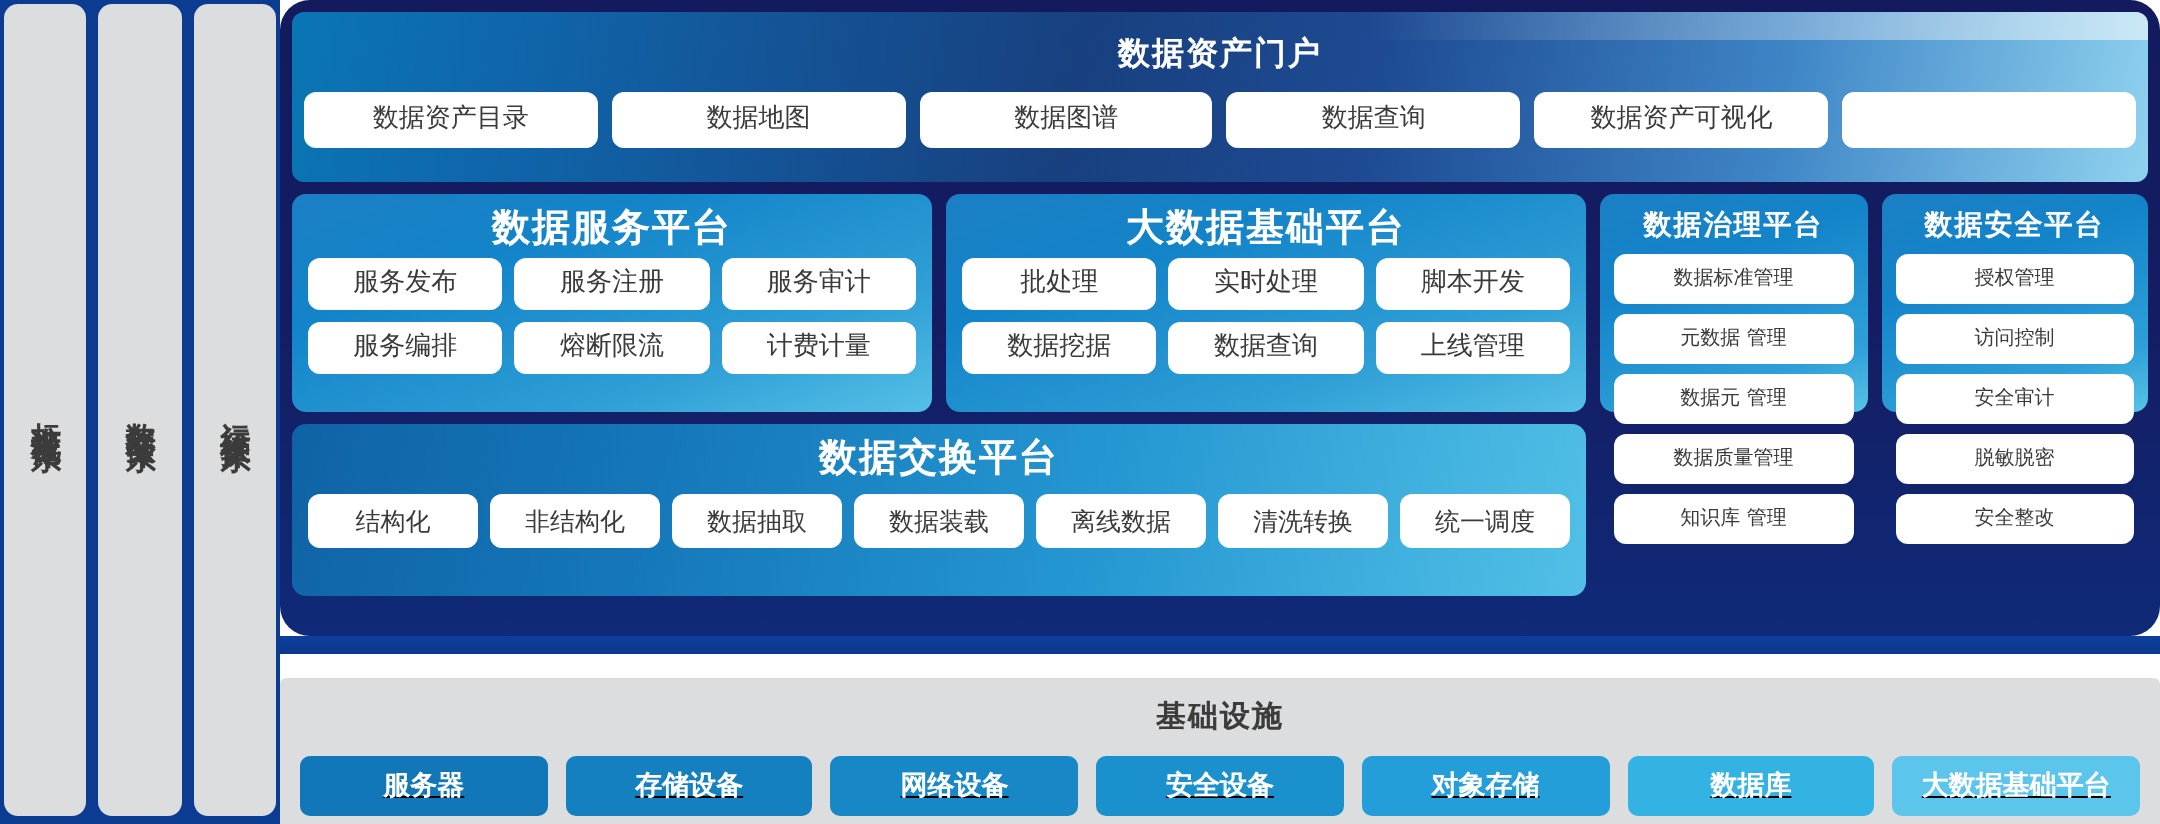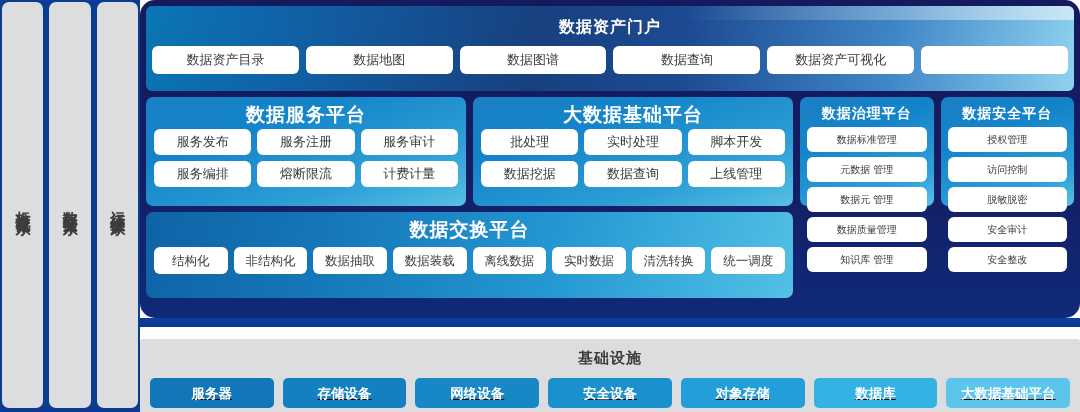--- a/index.html
+++ b/index.html
@@ -316,37 +316,36 @@
           <div class="chip">数据质量管理</div>
           <div class="chip">知识库 管理</div>
         </div>
       </div>
 
       <div class="tall-col">
         <div class="card-title">数据安全平台</div>
         <div class="tall-list">
           <div class="chip">授权管理</div>
           <div class="chip">访问控制</div>
+          <div class="chip">安全审计</div>
           <div class="chip">脱敏脱密</div>
-          <div class="chip">安全审计</div>
           <div class="chip">安全整改</div>
         </div>
       </div>
     </div>
 
     <div class="exchange-row">
       <div class="card-exchange">
         <div class="card-title">数据交换平台</div>
         <div class="exchange-chips">
           <div class="chip">结构化</div>
           <div class="chip">非结构化</div>
           <div class="chip">数据抽取</div>
           <div class="chip">数据装载</div>
           <div class="chip">离线数据</div>
-          <div class="chip">实时数据</div>
           <div class="chip">清洗转换</div>
           <div class="chip">统一调度</div>
         </div>
       </div>
       <div class="exchange-spacer"></div>
     </div>
   </div>
 
   <div class="sep-bar"></div>
 

